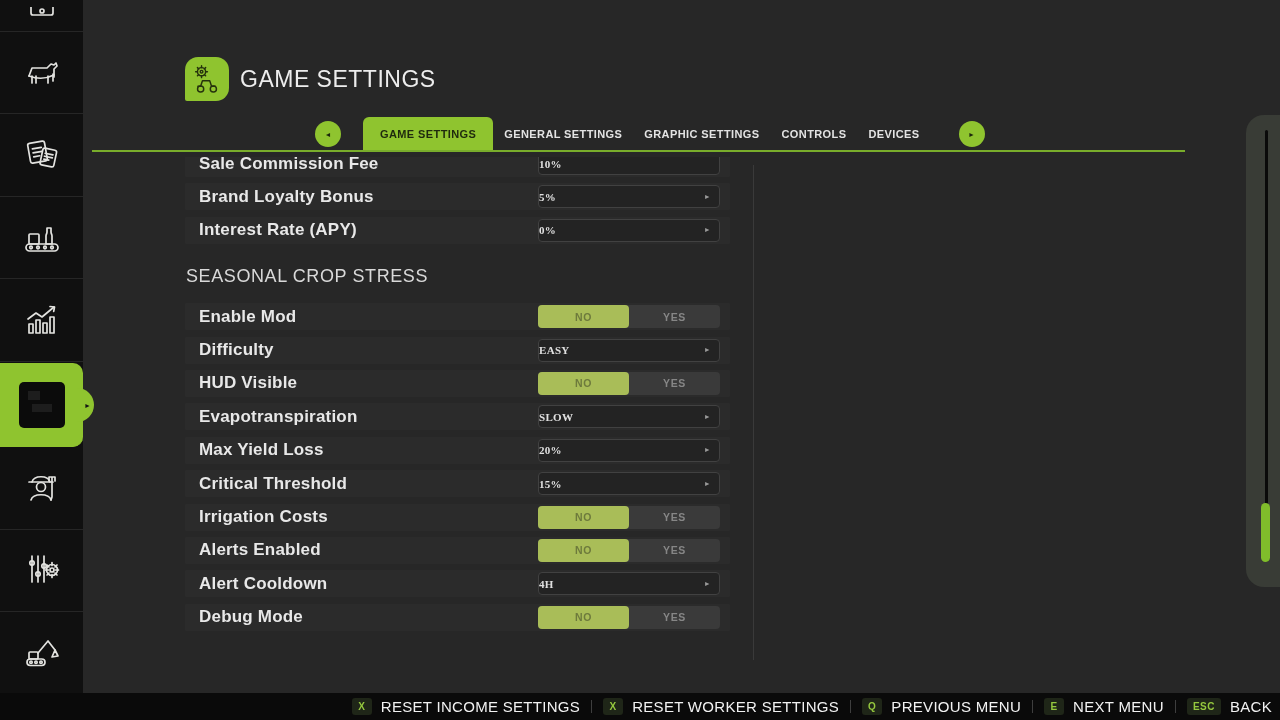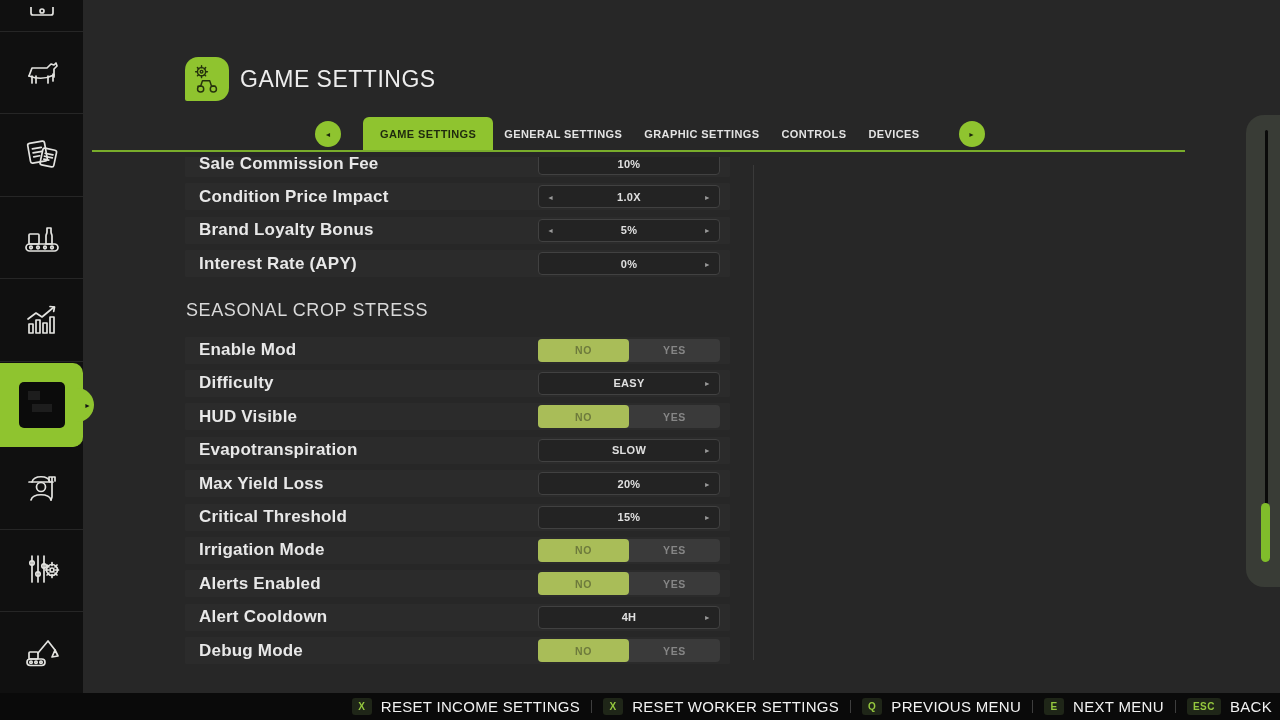--- a/index.html
+++ b/index.html
@@ -28,21 +28,21 @@
   .tab-arrow.right{margin-left:28px;}
   .tab{height:34px;display:flex;align-items:center;padding:0 11px;font-size:11px;font-weight:bold;color:#e3e3e3;letter-spacing:.4px;}
   .tab.active{background:#8fc42f;color:#1f2a0e;border-radius:6px 6px 0 0;padding:0 17px;}
   .tab-underline{position:absolute;left:92px;top:150px;width:1093px;height:2px;background:#79ad2b;}
   
   .list-viewport{position:absolute;left:185px;top:157px;width:545px;height:511px;overflow:hidden;}
   .list-inner{margin-top:-7px;}
   .s-row{position:relative;height:27px;margin-bottom:6.4px;background:#2b2b2b;border-radius:1px;}
   .s-label{position:absolute;left:14px;top:50%;transform:translateY(-50%);font-size:17px;font-weight:bold;color:#e8e8e8;letter-spacing:.2px;}
   .control{position:absolute;left:353px;top:2px;width:182px;height:23px;}
-  .selector{width:100%;height:100%;box-sizing:border-box;background:#232323;border:1px solid #414141;border-radius:4px;display:flex;align-items:center;justify-content:center;font-size:11px;font-weight:bold;color:#e0e0e0;position:relative;letter-spacing:.3px;}
+  .selector{width:100%;height:100%;box-sizing:border-box;background:#232323;border:1px solid #414141;border-radius:4px;display:flex;align-items:center;font-size:11px;font-weight:bold;color:#e0e0e0;position:relative;letter-spacing:.3px;font-family:Liberation Serif, serif;}
   .arr{position:absolute;top:50%;transform:translateY(-50%);font-size:7px;color:#9a9a9a;}
   .arr.l{left:8px;}.arr.r{right:8px;}
   .toggle{width:100%;height:100%;display:flex;background:#3a3a3a;border-radius:4px;}
   .tg{width:50%;display:flex;align-items:center;justify-content:center;font-size:10.5px;font-weight:bold;letter-spacing:.6px;}
   .tg.no{background:#a9bd58;border-radius:4px;color:#6d7a3c;}
   .tg.yes{color:#868686;border-radius:0 4px 4px 0;}
   .section-heading{height:53px;display:flex;align-items:center;font-size:18px;color:#d9d9d9;letter-spacing:.6px;padding-left:1px;}
   .list-divider{position:absolute;left:753px;top:165px;width:1px;height:495px;background:#3a3a3a;}
   
   .scrollpanel{position:absolute;left:1246px;top:115px;width:44px;height:472px;background:#393c36;border-radius:18px 0 0 18px;}
@@ -194,30 +194,20 @@
 
     <div class="s-row">
       <span class="s-label">Sale Commission Fee</span>
       <div class="control">
           <div class="selector">
         <span>10%</span>
       </div>
         </div>
     </div>
 
-    <div class="s-row">
-      <span class="s-label">Condition Price Impact</span>
-      <div class="control">
-          <div class="selector">
-        <span class="arr l">◄</span>
-        <span>1.0X</span>
-        <span class="arr r">►</span>
-      </div>
-        </div>
-    </div>
 
     <div class="s-row">
       <span class="s-label">Brand Loyalty Bonus</span>
       <div class="control">
           <div class="selector">
         <span class="arr l">◄</span>
         <span>5%</span>
         <span class="arr r">►</span>
       </div>
         </div>
@@ -289,21 +279,21 @@
       <span class="s-label">Critical Threshold</span>
       <div class="control">
           <div class="selector">
         <span>15%</span>
         <span class="arr r">►</span>
       </div>
         </div>
     </div>
 
     <div class="s-row">
-      <span class="s-label">Irrigation Mode</span>
+      <span class="s-label">Irrigation Costs</span>
       <div class="control">
           <div class="toggle">
         <span class="tg no">NO</span>
         <span class="tg yes">YES</span>
       </div>
         </div>
     </div>
 
     <div class="s-row">
       <span class="s-label">Alerts Enabled</span>

